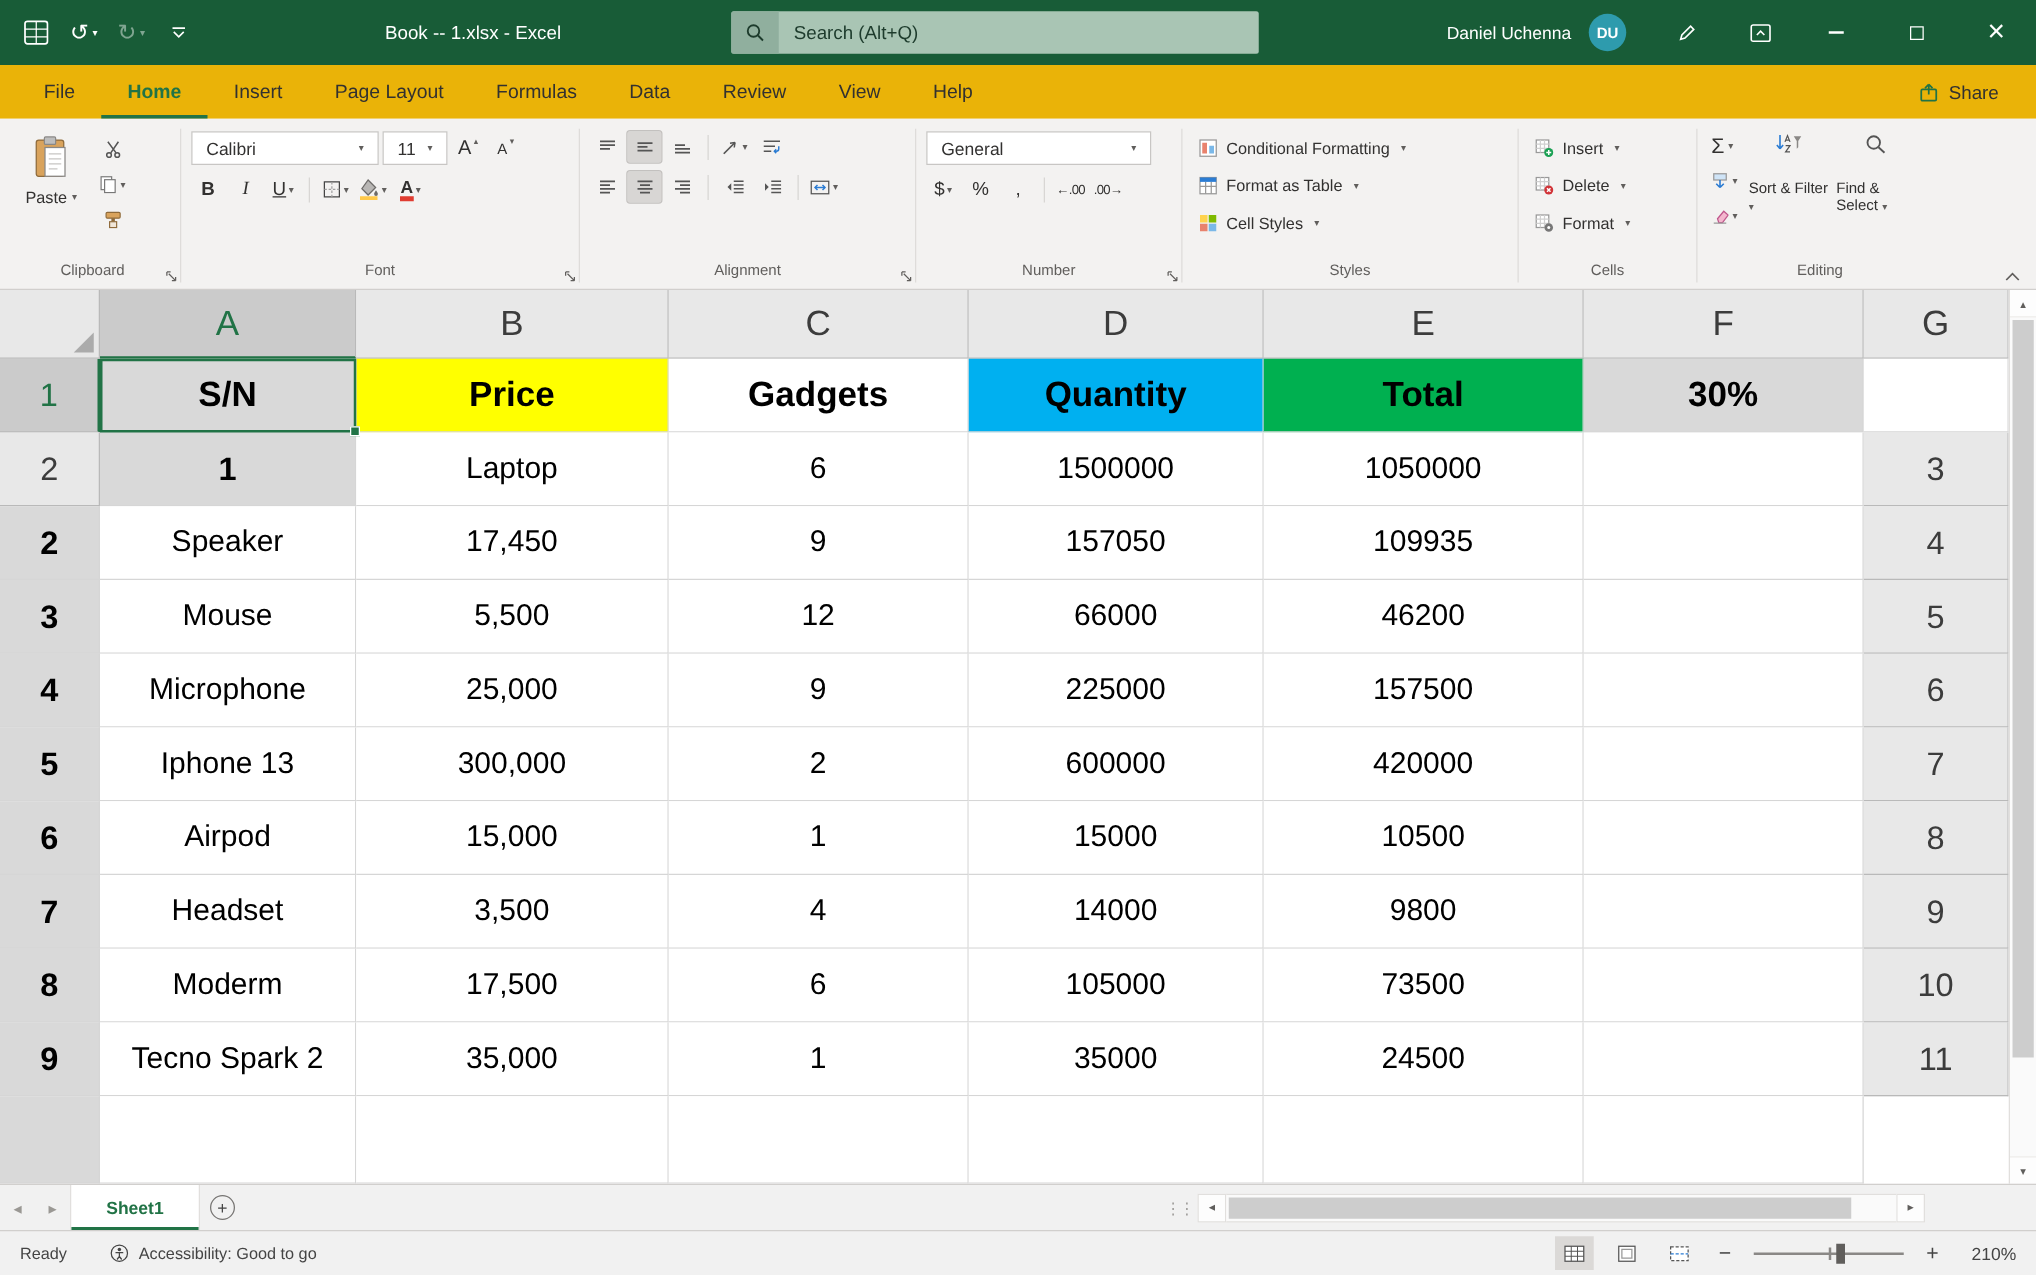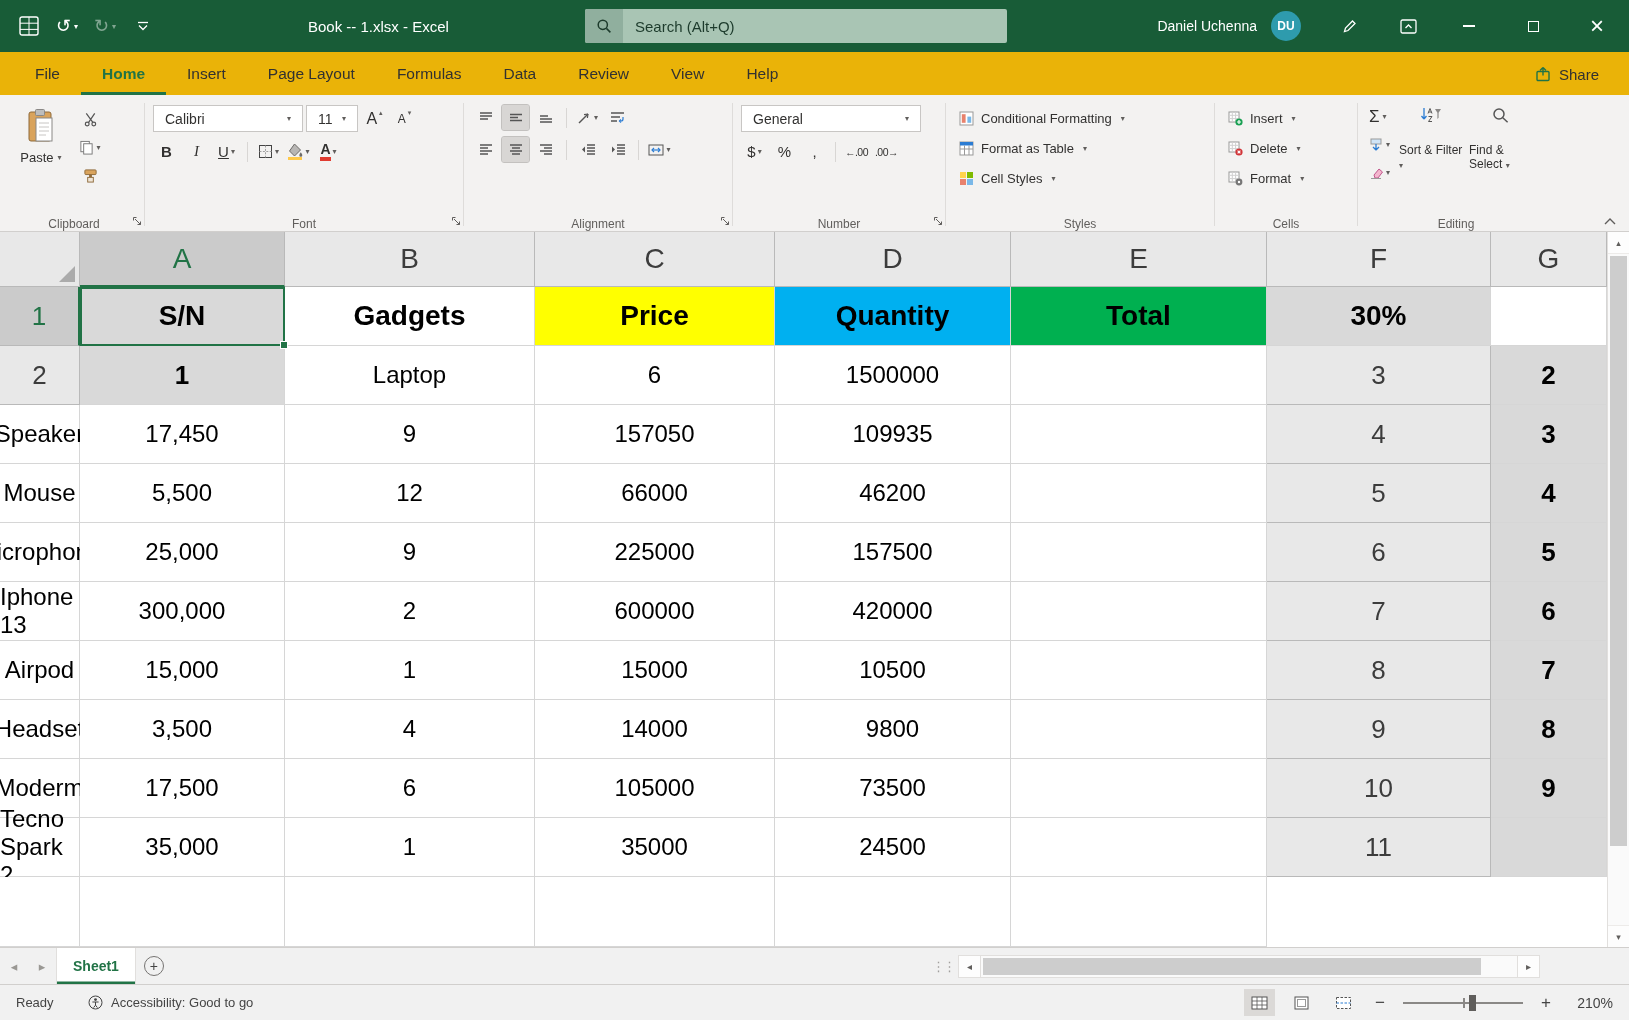--- a/index.html
+++ b/index.html
@@ -30,21 +30,21 @@
   
   .tabrow { position: relative; height: 43px; background: #eab308; display: flex; align-items: stretch; padding-left: 14px; flex: none; }
   .tab { padding: 0 21px; display: flex; align-items: center; font-size: 15.5px; color: #323130; cursor: default; }
   .tab.active { font-weight: 700; color: #217346; box-shadow: inset 0 -3px 0 #217346; }
   .share-btn { position: absolute; right: 18px; top: 7px; height: 30px; padding: 0 12px; display: flex; align-items: center; gap: 8px; font-size: 15px; border-radius: 3px; color: #323130; }
 
   
   .ribbon { position: relative; height: 137px; background: #F3F2F1; border-bottom: 1px solid #D1CFCD; display: flex; padding: 3px 2px 0 4px; flex: none; }
   .rgroup { position: relative; display: flex; flex-direction: column; padding: 4px 8px 0; flex: none; }
   .rbody { flex: 1; }
-  .rfoot { height: 22px; display: flex; align-items: flex-end; justify-content: center; color: #605E5C; font-size: 12px; }
+  .rfoot { height: 22px; display: flex; align-items: flex-start; justify-content: center; color: #605E5C; font-size: 12px; }
   .launcher { position: absolute; right: 2px; bottom: 5px; }
   .rsep { width: 1px; background: #DEDCDA; margin: 5px 0; flex: none; }
   .btn { display: flex; align-items: center; justify-content: center; border-radius: 2px; color: #323130; cursor: default; }
   .icon-btn { width: 28px; height: 24px; gap: 2px; }
   .caret { font-size: 8px; color: #605E5C; }
   .row { display: flex; align-items: center; gap: 3px; }
   .col { display: flex; flex-direction: column; gap: 7px; padding-top: 3px; }
   .vdiv { width: 1px; height: 20px; background: #D8D6D4; margin: 0 4px; }
   .on { background: #D8D6D4; outline: 1px solid #C3C1BF; }
 
@@ -105,21 +105,21 @@
 
   .vscroll { width: 22px; background: #FAFAFA; border-left: 1px solid #E1DFDD; display: flex; flex-direction: column; }
   .vs-btn { height: 22px; display: flex; align-items: center; justify-content: center; font-size: 9px; color: #605E5C; background: #FDFDFD; border-bottom: 1px solid #EDEBE9; }
   .vs-btn:last-child { border-top: 1px solid #EDEBE9; border-bottom: none; }
   .vs-track { flex: 1; position: relative; }
   .vs-thumb { position: absolute; top: 2px; left: 2px; right: 2px; height: 88%; background: #CDCDCD; }
 
   
   .sheetbar { position: relative; height: 37px; background: #F1F1F1; border-top: 1px solid #D1CFCD; display: flex; align-items: stretch; flex: none; }
   .sb-nav { width: 28px; display: flex; align-items: center; justify-content: center; color: #9a9894; font-size: 13px; }
-  .sheet-tab { padding: 0 16px; display: flex; align-items: center; font-size: 14px; font-weight: 700; color: #217346; background: #fff; border-right: 1px solid #E1DFDD; border-left: 1px solid #E1DFDD; box-shadow: inset 0 -2.5px 0 #217346; }
+  .sheet-tab { padding: 0 28px; display: flex; align-items: center; font-size: 14px; font-weight: 700; color: #217346; background: #fff; border-right: 1px solid #E1DFDD; border-left: 1px solid #E1DFDD; box-shadow: inset 0 -2.5px 0 #217346; }
   .add-sheet { width: 36px; display: flex; align-items: center; justify-content: center; }
   .plus-circle { width: 20px; height: 20px; border: 1px solid #767472; border-radius: 50%; color: #444; display: flex; align-items: center; justify-content: center; font-size: 14px; }
   .sb-grip { position: absolute; left: 932px; top: 0; bottom: 0; display: flex; align-items: center; color: #A19F9D; font-size: 13px; letter-spacing: -2px; }
   .hscroll { position: absolute; left: 958px; top: 6px; width: 582px; height: 24px; display: flex; align-items: center; }
   .hs-btn { width: 23px; height: 23px; display: flex; align-items: center; justify-content: center; font-size: 10px; color: #605E5C; background: #FDFDFD; border: 1px solid #E1DFDD; }
   .hs-track { flex: 1; height: 23px; background: #FAFAFA; border-top: 1px solid #E1DFDD; border-bottom: 1px solid #E1DFDD; position: relative; }
   .hs-thumb { position: absolute; left: 2px; top: 2px; bottom: 2px; width: 93%; background: #CDCDCD; }
 
   
   .statusbar { position: relative; height: 36px; background: #F1F1F1; border-top: 1px solid #D1CFCD; display: flex; align-items: center; font-size: 13px; color: #444; flex: none; }
@@ -586,31 +586,32 @@
         <div class="gh corner"></div>
         <div class="gh colhead sel">A</div>
         <div class="gh colhead">B</div>
         <div class="gh colhead">C</div>
         <div class="gh colhead">D</div>
         <div class="gh colhead">E</div>
         <div class="gh colhead">F</div>
         <div class="gh colhead">G</div>
         <div class="gh rowhead sel">1</div>
         <div class="cell colA hrow active-cell" style="background: rgb(217, 217, 217);">S/N<div class="fill-handle"></div></div>
+        <div class="cell hrow" style="background: rgb(255, 255, 0);">Price</div>
         <div class="cell hrow" style="background: rgb(255, 255, 255);">Gadgets</div>
-        <div class="cell hrow" style="background: rgb(255, 255, 0);">Price</div>
         <div class="cell hrow" style="background: rgb(0, 176, 240);">Quantity</div>
         <div class="cell hrow" style="background: rgb(0, 176, 80);">Total</div>
         <div class="cell hrow" style="background: rgb(217, 217, 217);">30%</div>
         <div class="cell"></div>
         <div class="gh rowhead">2</div>
         <div class="cell colA">1</div>
         <div class="cell">Laptop</div>
         <div class="cell">6</div>
         <div class="cell">1500000</div>
+        <div class="cell">1050000</div>
         <div class="cell"></div>
         <div class="gh rowhead">3</div>
         <div class="cell colA">2</div>
         <div class="cell">Speaker</div>
         <div class="cell">17,450</div>
         <div class="cell">9</div>
         <div class="cell">157050</div>
         <div class="cell">109935</div>
         <div class="cell"></div>
         <div class="gh rowhead">4</div>

